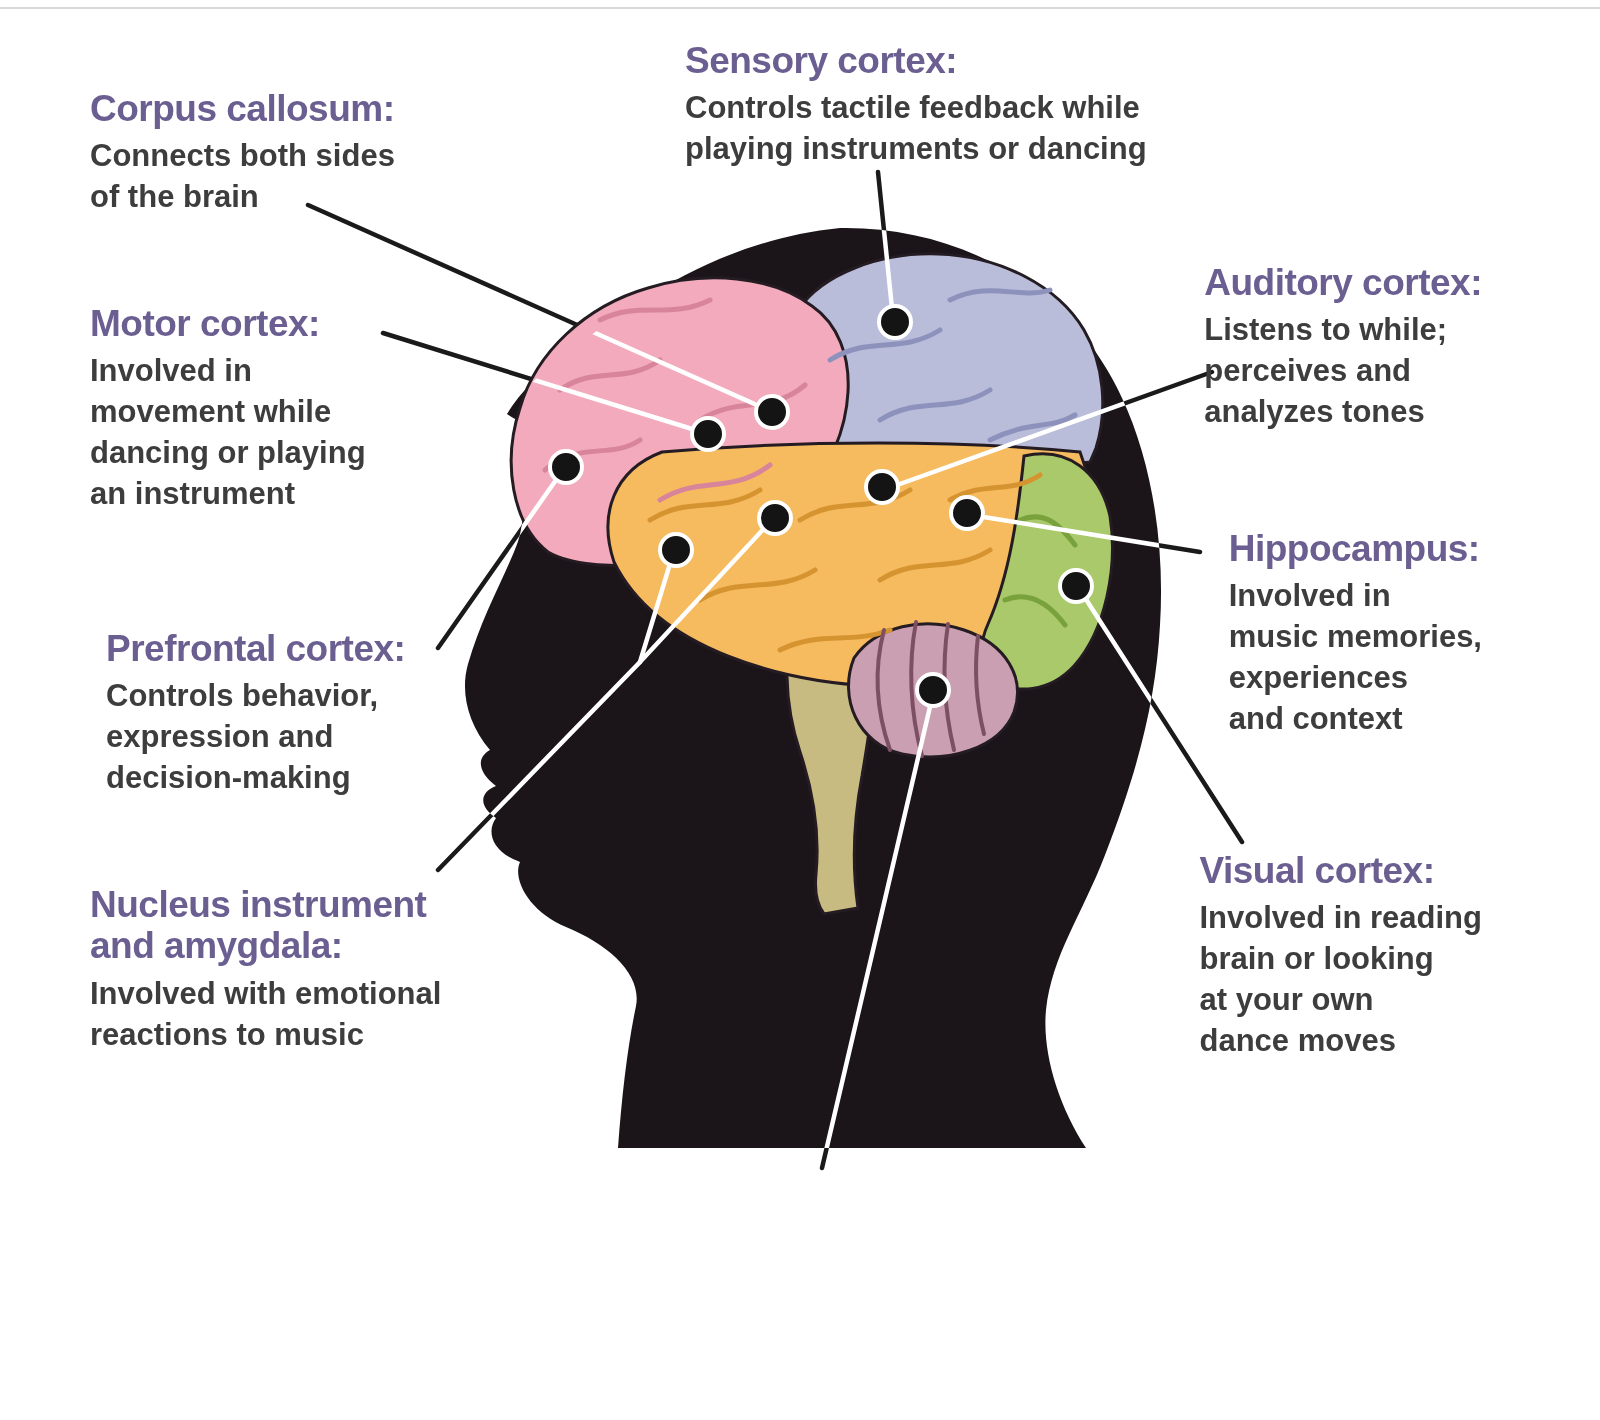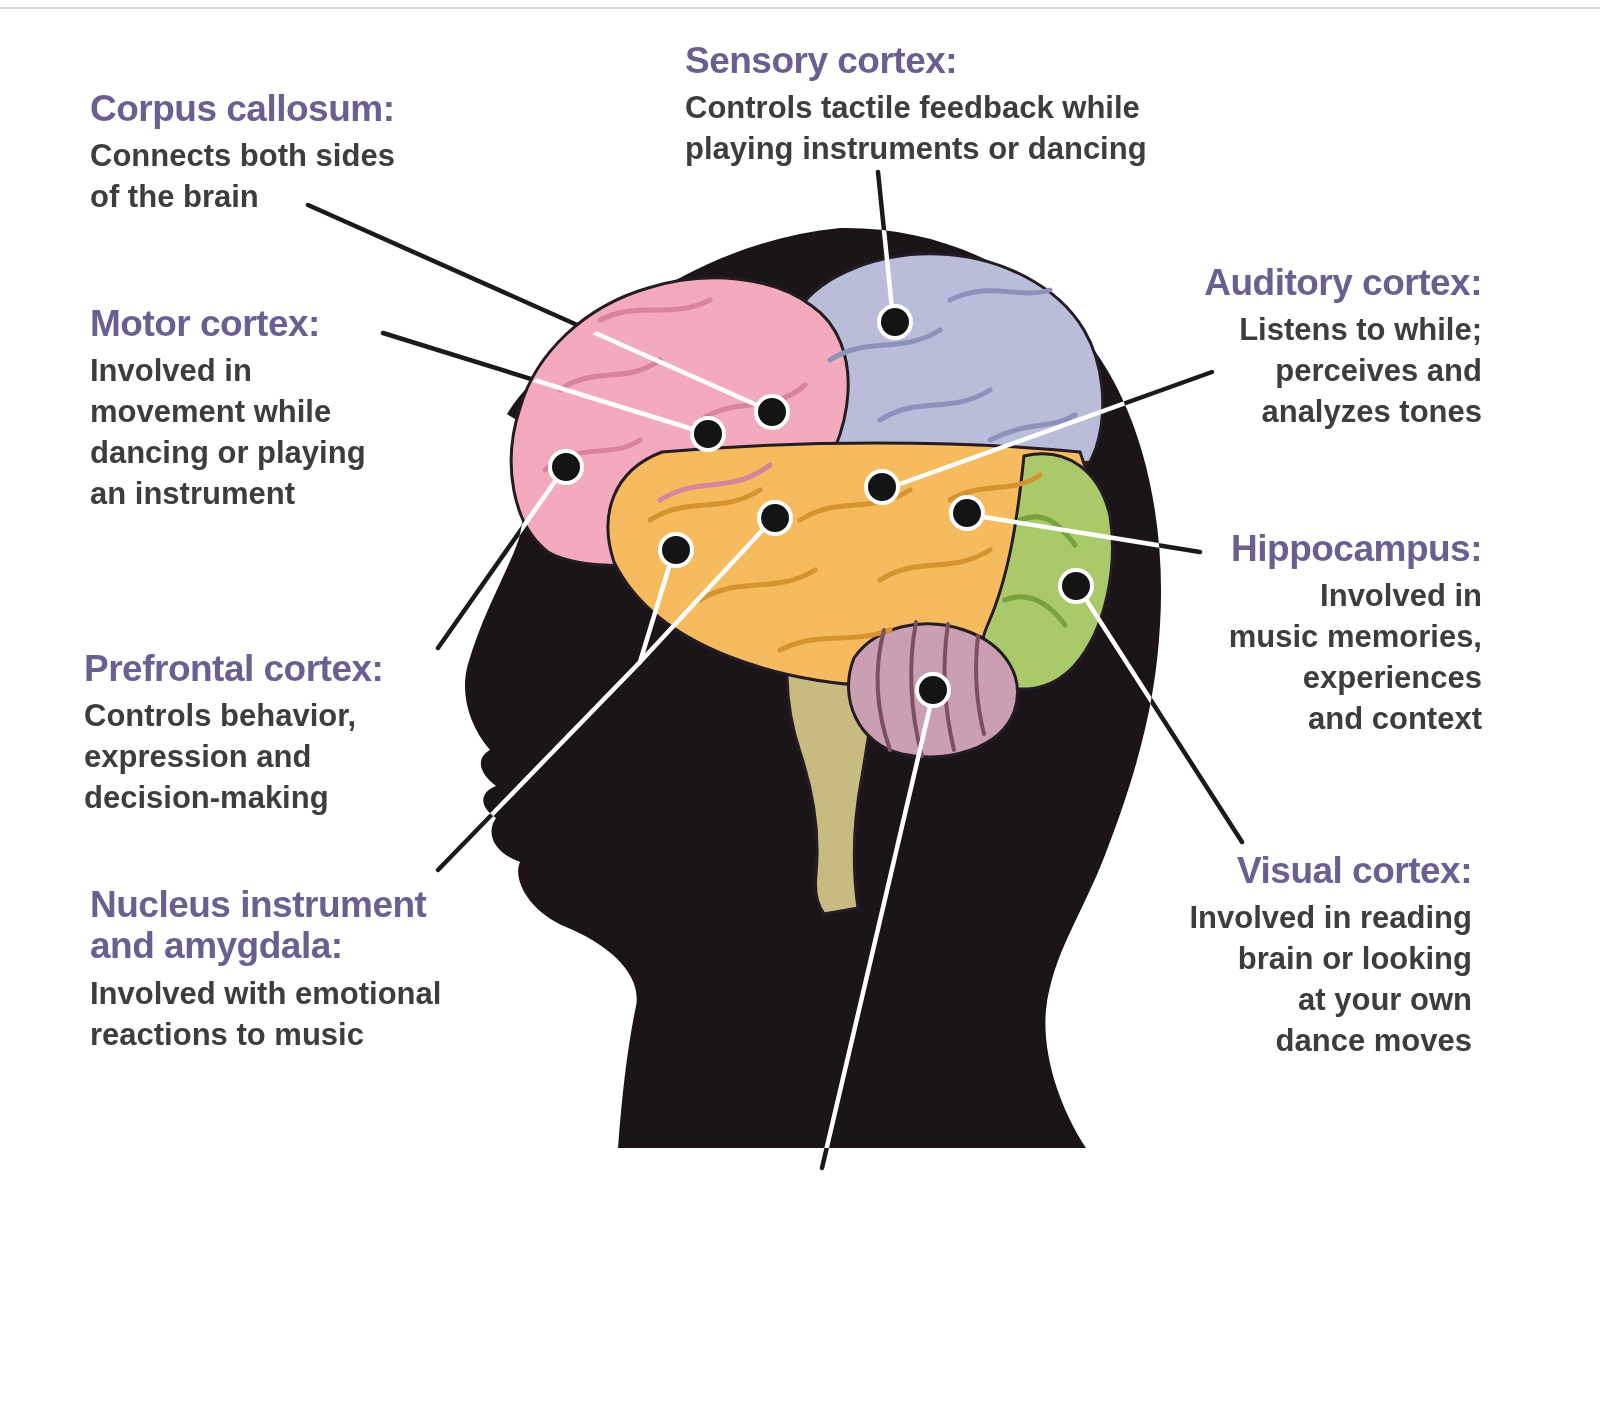--- a/index.html
+++ b/index.html
@@ -29,29 +29,29 @@
     white-space: pre-line;
   }
   .label p {
     margin:7px 0 0 0;
     font-size:31px;
     font-weight:700;
     line-height:1.32;
     color: var(--body_text, #3d3d3d);
     white-space: pre-line;
   }
-  .align-right { text-align:right; }
+  .align-right { }
   #label-corpus      { left:90px;  top:88px;  }
   #label-motor       { left:90px;  top:303px; }
-  #label-prefrontal  { left:84px;  top:628px;margin-top:20px; }
+  #label-prefrontal  { left:106px;  top:628px; }
   #label-nucleus     { left:90px;  top:884px; }
   #label-sensory     { left:685px; top:40px;  }
   #label-auditory    { right:118px; top:262px; }
   #label-hippocampus { right:118px; top:528px; }
-  #label-visual      { right:128px; top:850px;margin-left:7px; }
+  #label-visual      { right:118px; top:850px;margin-left:7px; }
   #label-cerebellum  { left:685px; top:1168px; }
 </style>
 </head>
 <body>
 
 <div class="canvas">
 
   <div class="top-rule"></div>
 
   <svg class="diagram" viewBox="0 0 1600 1420">

